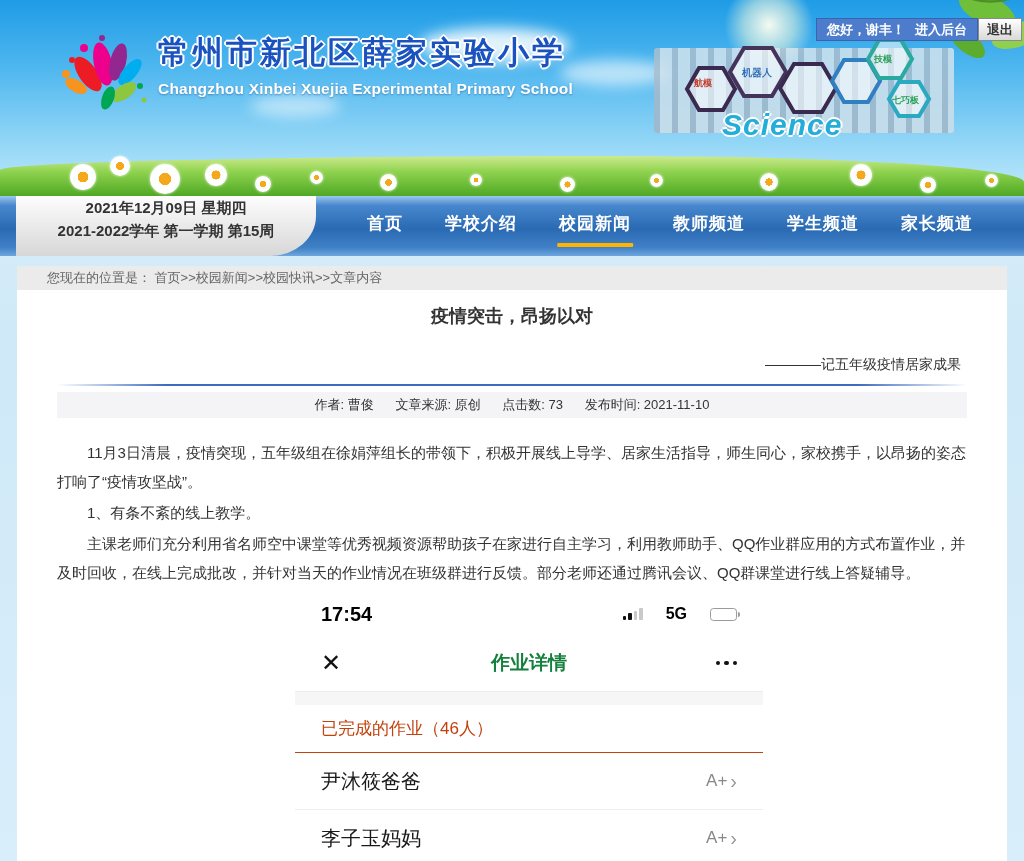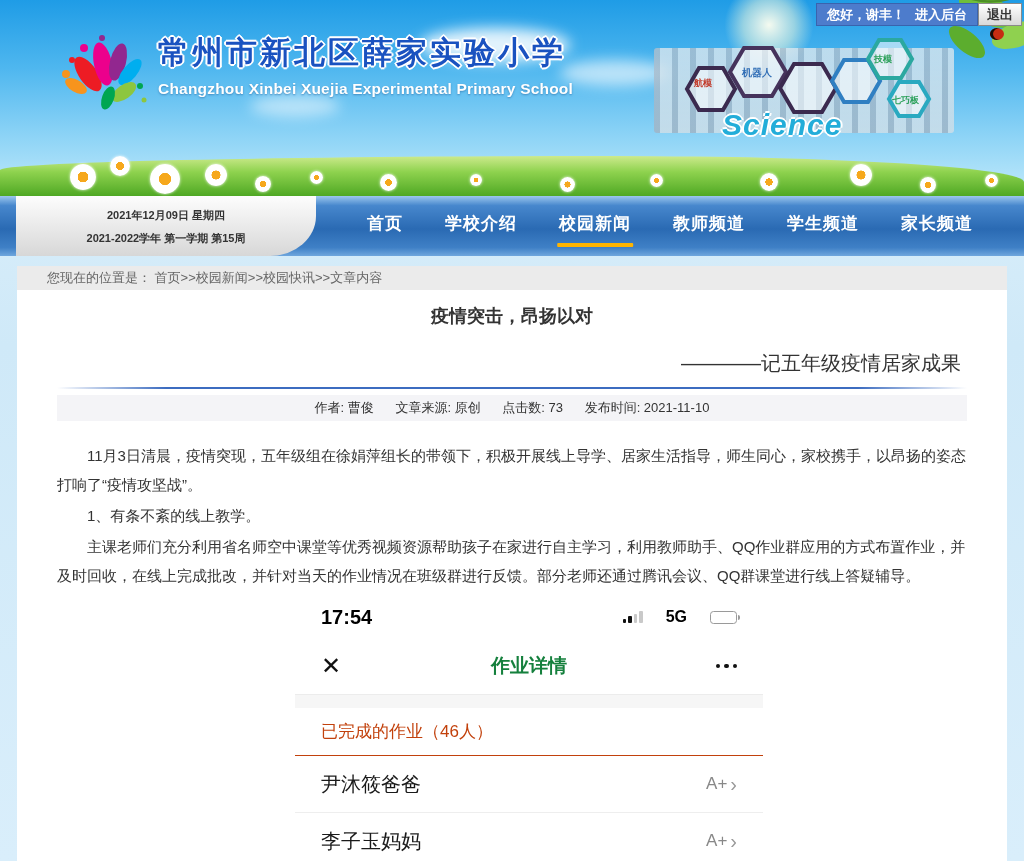--- a/index.html
+++ b/index.html
@@ -5,21 +5,21 @@
   * { margin:0; padding:0; box-sizing:border-box; }
   html,body { width:1024px; height:861px; overflow:hidden; }
   body {
     font-family:"Liberation Sans","DejaVu Sans",sans-serif;
     background:linear-gradient(180deg,#e3f3fc 0%,#cfe9f8 40%,#d9eefb 100%);
     position:relative;
   }
   .page { width:1024px; height:861px; position:relative; overflow:hidden; }
 
   
-  .topbar { position:absolute; top:3px; right:2px; z-index:30; display:flex; align-items:stretch; height:23px; }
+  .topbar { position:absolute; top:18px; right:2px; z-index:30; display:flex; align-items:stretch; height:23px; }
   .topbar .blue {
     background:#4d7ccc; border:1px solid #3a63ad; color:#fff; font-size:13px;
     display:flex; align-items:center; padding:0 10px; gap:10px; font-weight:bold;
   }
   .topbar .blue a { color:#fff; text-decoration:none; cursor:pointer; }
   .logout-btn {
     background:linear-gradient(#ffffff,#d9d9d9); border:1px solid #8a8a8a; color:#333;
     font-size:13px; padding:0 8px; display:flex; align-items:center; cursor:pointer; font-weight:bold;
   }
 
@@ -65,37 +65,37 @@
     border-top-left-radius:60% 14px; border-top-right-radius:40% 26px;
   }
   .daisy { position:absolute; border-radius:50%;
     background:radial-gradient(circle,#f6a81c 0 28%,#ffffff 30% 100%);
     box-shadow:0 0 3px rgba(255,255,255,.9); }
 
   
   .mainbar { position:relative; width:1024px; height:60px; display:flex;
     background:linear-gradient(180deg,#9cc7ee 0%,#4787cd 16%,#2a6ab3 55%,#3f80c6 86%,#6fa6dd 100%); }
   .datebox {
-    width:300px; height:60px; margin-left:16px; padding-top:8px;
+    width:300px; height:60px; margin-left:16px; padding-top:0;
     background:linear-gradient(#fdfdfd,#d7d7d7);
     border-bottom-right-radius:46px 40px;
-    text-align:center; color:#333; font-weight:bold; font-size:11px; line-height:23px;
+    text-align:center; color:#333; font-weight:bold; font-size:15px; line-height:23px;
   }
   .nav { flex:1; display:flex; align-items:center; justify-content:space-around; padding:0 30px 6px 30px; }
   .nav-item { position:relative; color:#fff; font-size:17px; font-weight:bold; text-decoration:none;
     cursor:pointer; letter-spacing:1px; }
   .nav-item.active::after { content:""; position:absolute; left:50%; transform:translateX(-50%);
     bottom:-12px; width:105%; height:4px; background:#ffb400; border-radius:1px; }
 
   
   .content { margin:10px 17px 0 17px; background:#fff; min-height:618px; }
   .breadcrumb { height:24px; line-height:24px; background:#ebebeb; color:#666; font-size:13px; padding-left:30px; }
   .article { padding:14px 40px 0 40px; color:#333; }
   .article h1 { font-size:18px; font-weight:bold; text-align:center; color:#333; }
-  .subtitle { text-align:right; font-size:20px; margin-top:22px; padding-right:6px; }
+  .subtitle { text-align:right; font-size:14px; margin-top:28px; padding-right:6px; }
   .divider { margin-top:10px; height:2px;
     background:linear-gradient(90deg,rgba(60,108,192,0) 0%,#3c6cc0 12%,#3c6cc0 88%,rgba(60,108,192,0) 100%); }
   .meta { margin-top:6px; height:26px; line-height:26px; background:#f4f4f7; text-align:center;
     font-size:13px; color:#333; }
   .meta span { margin:0 9px; }
   .paras { margin-top:20px; }
   .paras p { font-size:15px; line-height:29px; text-indent:2em; margin-bottom:2px; }
 
   
   .phone { width:468px; margin-left:238px; margin-top:2px; background:#fff; font-family:"Liberation Sans","DejaVu Sans",sans-serif; }

